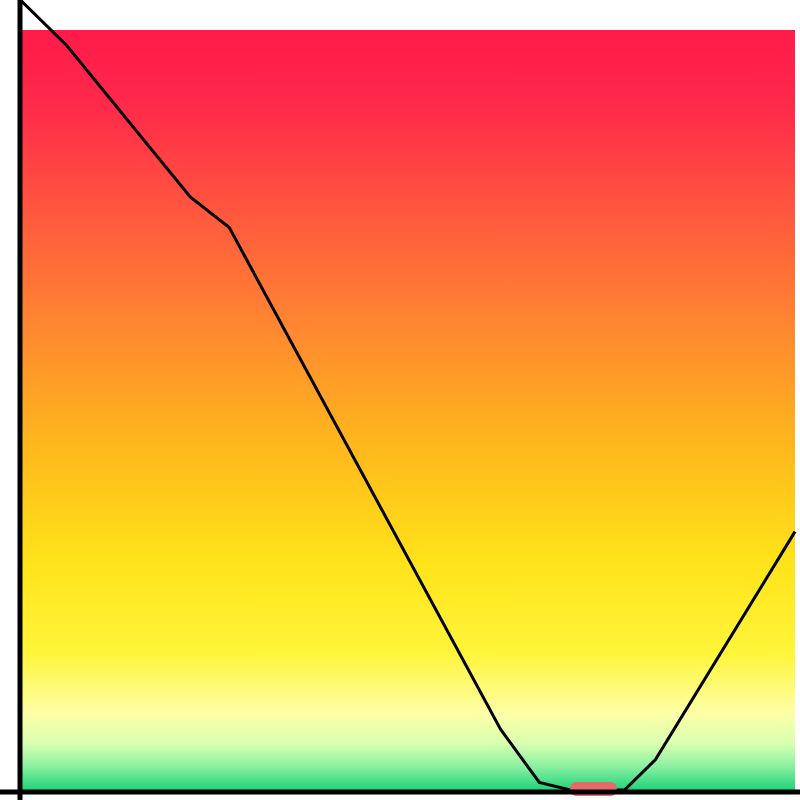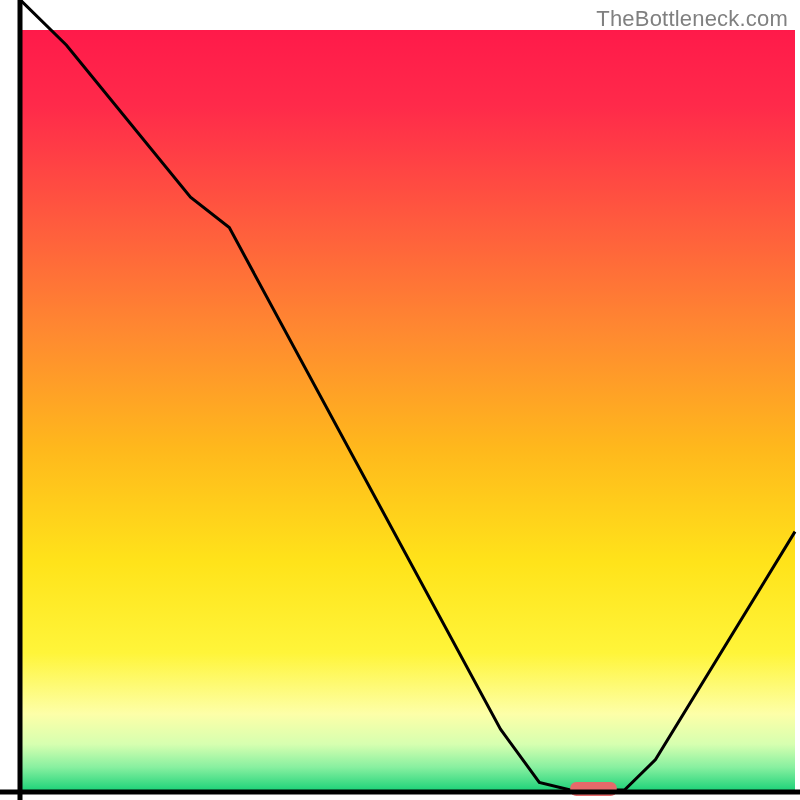--- a/index.html
+++ b/index.html
@@ -26,21 +26,20 @@
     user-select: none;
   }
   svg.chart {
     display: block;
   }
 </style>
 </head>
 <body>
 
 <div class="container">
-  <div class="watermark">TheBottleneck.com</div>
 
   <svg class="chart" width="800" height="800" viewBox="0 0 800 800">
     <defs>
       <linearGradient id="bg-grad" x1="0" y1="0" x2="0" y2="1">
           <stop offset="0%" stop-color="#ff1a4a"></stop>
           <stop offset="10%" stop-color="#ff2a4a"></stop>
           <stop offset="25%" stop-color="#ff5a3e"></stop>
           <stop offset="40%" stop-color="#ff8a30"></stop>
           <stop offset="55.00000000000001%" stop-color="#ffb81c"></stop>
           <stop offset="70%" stop-color="#ffe31a"></stop>

